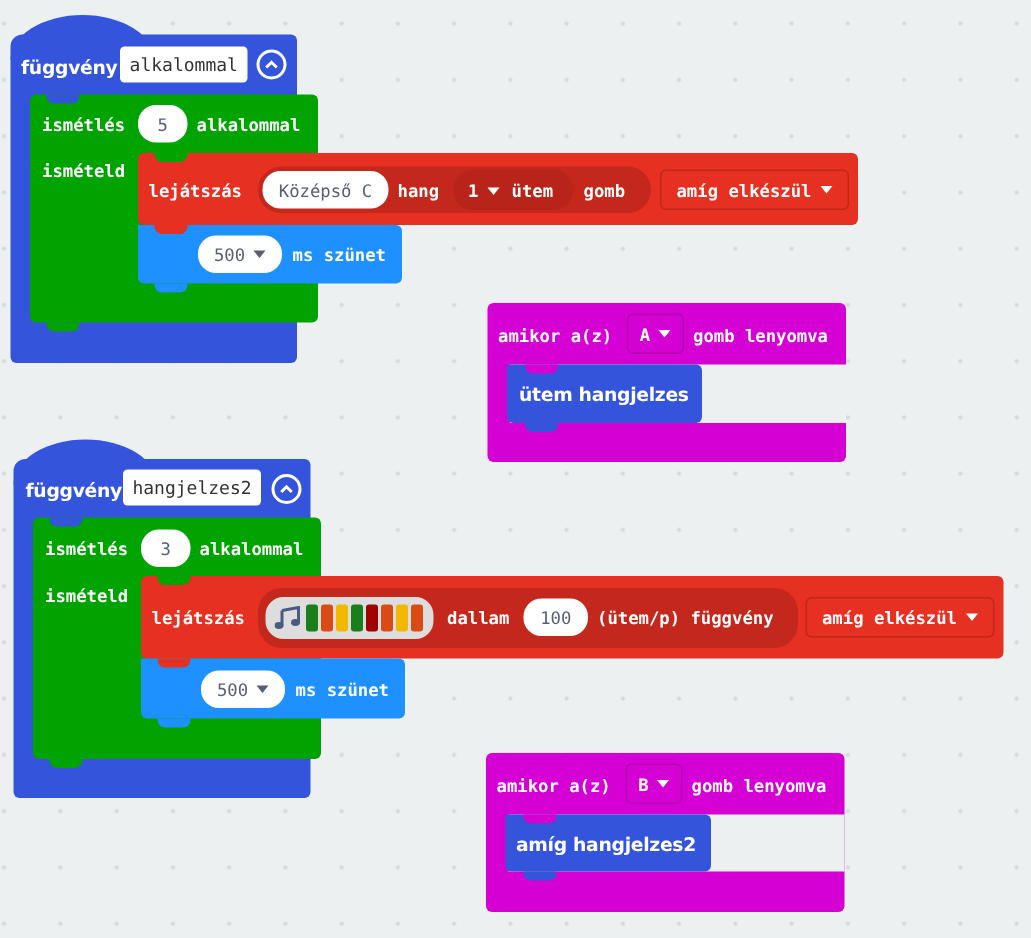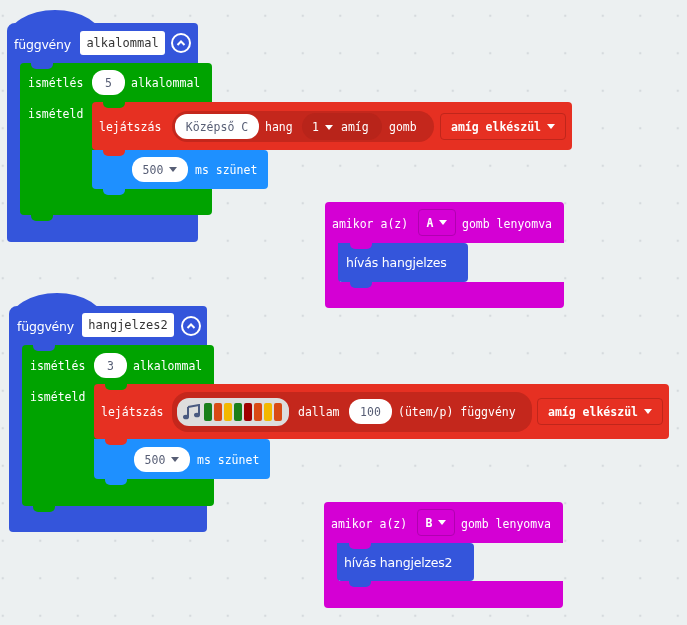--- a/index.html
+++ b/index.html
@@ -5,21 +5,21 @@
   html, body { margin:0; padding:0; }
   body {
     width:687px; height:625px; overflow:hidden; position:relative;
     background-color:#ecf0f1;
     background-image: radial-gradient(circle, #d5dadd 1.2px, transparent 1.6px);
     background-size: 37.5px 37.5px;
     background-position: -16px -3px;
     font-family: "DejaVu Sans Mono", "Liberation Mono", monospace;
   }
   .blk { position:absolute; box-sizing:border-box; }
-  .txt { position:absolute; color:#fff; font-weight:normal; font-size:11.5px; white-space:nowrap; line-height:14px;
+  .txt { position:absolute; color:#fff; font-weight:bold; font-size:11.5px; white-space:nowrap; line-height:14px;
          font-family: "DejaVu Sans Mono", "Liberation Mono", monospace; }
   .fn-txt { font-family: "DejaVu Sans", "Liberation Sans", sans-serif; font-size:12.5px; letter-spacing:-0.2px; }
   .blue { background:#3455db; }
   .green { background:#00a300; }
   .red { background:#e63022; }
   .lblue { background:#1e90ff; }
   .mag { background:#d400d4; }
   .pill { position:absolute; background:#fff; border-radius:12px; color:#575e75; font-size:11.5px; font-weight:normal;
           display:flex; align-items:center; justify-content:center; box-sizing:border-box; white-space:nowrap;
           font-family: "DejaVu Sans Mono", "Liberation Mono", monospace; }
@@ -63,21 +63,21 @@
   <span class="txt" style="left:28px; top:107px;">ismételd</span>
 
   <div class="blk red" style="left:92px; top:102px; width:480px; height:48px; border-radius:4px;"></div>
   <div class="notch green" style="left:103px; top:102px;"></div>
   <span class="txt" style="left:99px; top:120px;">lejátszás</span>
   <div class="darkpill" style="left:172px; top:111px; width:262px; height:31px;"></div>
   <div class="pill" style="left:175px; top:114px; width:84px; height:25px;">Középső C</div>
   <span class="txt" style="left:265px; top:120px;">hang</span>
   <div class="darkpill" style="left:302px; top:113px; width:80px; height:27px; background:#b8241a;"></div>
   <span class="txt" style="left:312px; top:120px;"><span>1</span><span class="caret"></span></span>
-  <span class="txt" style="left:341px; top:120px;">amíg</span>
+  <span class="txt" style="left:341px; top:120px;">ütem</span>
   <span class="txt" style="left:389px; top:120px;">gomb</span>
   <div class="dd" style="left:440px; top:113px; width:126px; height:27px;">
       <span>amíg elkészül</span>
       <span class="caret"></span>
     </div>
 
   <div class="blk lblue" style="left:92px; top:150px; width:176px; height:39px; border-radius:0 4px 4px 4px;"></div>
   <div class="notch red" style="left:103px; top:150px;"></div>
   <div class="notch lblue" style="left:103px; top:189px;"></div>
   <div class="pill" style="left:132px; top:157px; width:56px; height:25px;">
@@ -93,21 +93,21 @@
   <div class="blk" style="left:340px; top:243px; width:224px; height:39px; background:#ecf0f1;"></div>
   <span class="txt" style="left:332px; top:217px;">amikor a(z)</span>
   <div class="dd dd-mag" style="left:418px; top:209px; width:38px; height:27px;">
       <span>A</span>
       <span class="caret"></span>
     </div>
   <span class="txt" style="left:462px; top:217px;">gomb lenyomva</span>
   <div class="blk blue" style="left:338px; top:243px; width:130px; height:39px; border-radius:0 4px 4px 4px;"></div>
   <div class="notch mag" style="left:350px; top:243px;"></div>
   <div class="notch blue" style="left:350px; top:282px;"></div>
-  <span class="txt fn-txt" style="left:346px; top:256px;">hívás hangjelzes</span>
+  <span class="txt fn-txt" style="left:346px; top:256px;">ütem hangjelzes</span>
 </div>
 
 <div>
   <div class="hat blue" style="left:9px; top:293px; width:96px; height:30px;"></div>
   <div class="blk blue" style="left:9px; top:306px; width:198px; height:226px; border-radius:8px 4px 4px 4px;"></div>
   <span class="txt fn-txt" style="left:17px; top:320px;">függvény</span>
   <div class="namebox" style="left:82px; top:313px; width:92px; height:24px;">hangjelzes2</div>
   <div class="collapse" style="left:181px; top:316px;">
     <svg width="10" height="8" viewBox="0 0 10 8">
         <polyline points="1.5,6 5,2.5 8.5,6" fill="none" stroke="#fff" stroke-width="2"></polyline>
@@ -167,14 +167,14 @@
   <div class="blk" style="left:339px; top:543px; width:224px; height:38px; background:#ecf0f1;"></div>
   <span class="txt" style="left:331px; top:517px;">amikor a(z)</span>
   <div class="dd dd-mag" style="left:417px; top:509px; width:38px; height:27px;">
       <span>B</span>
       <span class="caret"></span>
     </div>
   <span class="txt" style="left:461px; top:517px;">gomb lenyomva</span>
   <div class="blk blue" style="left:337px; top:543px; width:137px; height:38px; border-radius:0 4px 4px 4px;"></div>
   <div class="notch mag" style="left:349px; top:543px;"></div>
   <div class="notch blue" style="left:349px; top:581px;"></div>
-  <span class="txt fn-txt" style="left:344px; top:556px;">hívás hangjelzes2</span>
+  <span class="txt fn-txt" style="left:344px; top:556px;">amíg hangjelzes2</span>
 </div>
 
 </body></html>

